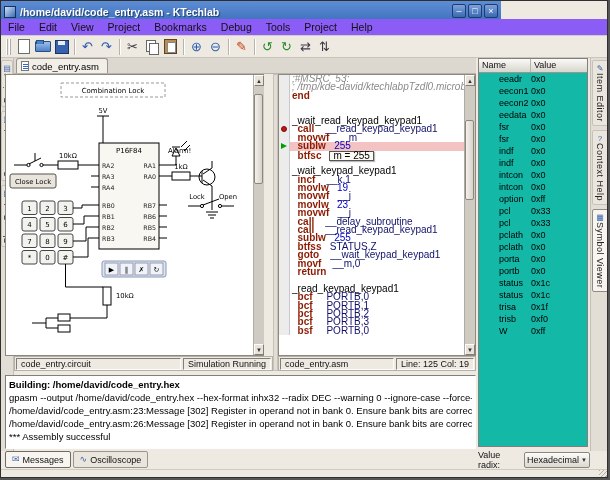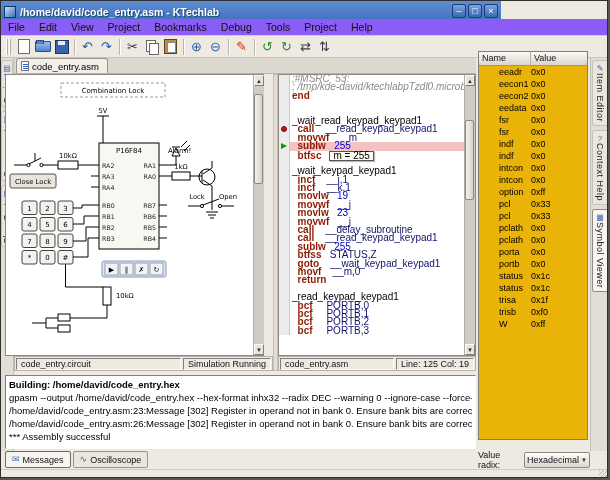--- a/index.html
+++ b/index.html
@@ -103,21 +103,21 @@
   
   .pstatus{position:absolute;height:15px;top:355px;background:#eeeae2;border:1px solid #b4b0a8;
            display:flex;align-items:center;font-size:9px;color:#111;}
   .pstatus .seg{border:1px solid;border-color:#827f7a #fdfdfd #fdfdfd #827f7a;height:12px;line-height:10px;
                 padding:0 4px;margin:0 1px;white-space:nowrap;overflow:hidden;}
   .pstatus .grow{flex:1;}
 
   .splitter{position:absolute;left:272px;top:73px;width:5px;height:297px;background:#e2ded6;border:1px solid #c6c2ba;}
 
   
-  .rpanel{position:absolute;left:477px;top:50px;width:110px;height:389px;background:#eab308;
+  .rpanel{position:absolute;left:477px;top:57px;width:110px;height:389px;background:#14b8a6;
           border:1px solid #827f7a;display:flex;flex-direction:column;font-size:9px;}
   .rhead{display:flex;height:14px;flex:none;background:linear-gradient(#fafaf8,#d9d5cd);border-bottom:1px solid #9a968e;}
   .rhead span{padding:1px 3px;border-right:1px solid #b8b4ac;font-size:9px;color:#111;}
   .rhead .hn{width:52px;flex:none;} .rhead .hv{flex:1;border-right:none;}
   .rrows{flex:1;overflow:hidden;}
   .rrow{display:flex;height:12px;line-height:12px;}
   .rn{width:52px;flex:none;padding-left:20px;color:#000;}
   .rv{flex:1;color:#000;}
 
   
@@ -345,39 +345,39 @@
         <div class="cline"><span class="cm"></span><span class="ct"><span class="sy-k">end</span></span></div>
         <div class="cline"><span class="cm"></span><span class="ct"></span></div>
         <div class="cline"><span class="cm"></span><span class="ct"></span></div>
         <div class="cline"><span class="cm"></span><span class="ct"><span class="sy-l">_wait_read_keypad_keypad1</span></span></div>
         <div class="cline"><span class="cm"><i class="bp"></i></span><span class="ct"><span class="sy-k">  call</span><span class="sy-o">    __read_keypad_keypad1</span></span></div>
         <div class="cline"><span class="cm"></span><span class="ct"><span class="sy-k">  movwf</span><span class="sy-o">   __m</span></span></div>
         <div class="cline hl"><span class="cm"><i class="ar"></i></span><span class="ct"><span class="sy-k">  sublw</span><span class="sy-n">   255</span></span></div>
         <div class="cline"><span class="cm"></span><span class="ct"><span class="sy-k">  btfsc</span><span class="dbgtip">m = 255</span></span></div>
         <div class="cline"><span class="cm"></span><span class="ct"></span></div>
         <div class="cline"><span class="cm"></span><span class="ct"><span class="sy-l">_wait_keypad_keypad1</span></span></div>
-        <div class="cline"><span class="cm"></span><span class="ct"><span class="sy-k">  incf</span><span class="sy-o">    __i,1</span></span></div>
         <div class="cline"><span class="cm"></span><span class="ct"><span class="sy-k">  incf</span><span class="sy-o">    __k,1</span></span></div>
         <div class="cline"><span class="cm"></span><span class="ct"><span class="sy-k">  movlw</span><span class="sy-n">   19</span></span></div>
         <div class="cline"><span class="cm"></span><span class="ct"><span class="sy-k">  movwf</span><span class="sy-o">   __j</span></span></div>
         <div class="cline"><span class="cm"></span><span class="ct"><span class="sy-k">  movlw</span><span class="sy-n">   23</span></span></div>
         <div class="cline"><span class="cm"></span><span class="ct"><span class="sy-k">  movwf</span><span class="sy-o">   __j</span></span></div>
         <div class="cline"><span class="cm"></span><span class="ct"><span class="sy-k">  call</span><span class="sy-o">    __delay_subroutine</span></span></div>
         <div class="cline"><span class="cm"></span><span class="ct"><span class="sy-k">  call</span><span class="sy-o">    __read_keypad_keypad1</span></span></div>
         <div class="cline"><span class="cm"></span><span class="ct"><span class="sy-k">  sublw</span><span class="sy-n">   255</span></span></div>
         <div class="cline"><span class="cm"></span><span class="ct"><span class="sy-k">  btfss</span><span class="sy-o">   STATUS,Z</span></span></div>
         <div class="cline"><span class="cm"></span><span class="ct"><span class="sy-k">  goto</span><span class="sy-o">    __wait_keypad_keypad1</span></span></div>
         <div class="cline"><span class="cm"></span><span class="ct"><span class="sy-k">  movf</span><span class="sy-o">    __m,0</span></span></div>
         <div class="cline"><span class="cm"></span><span class="ct"><span class="sy-k">  return</span></span></div>
         <div class="cline"><span class="cm"></span><span class="ct"></span></div>
         <div class="cline"><span class="cm"></span><span class="ct"><span class="sy-l">_read_keypad_keypad1</span></span></div>
         <div class="cline"><span class="cm"></span><span class="ct"><span class="sy-k">  bcf</span><span class="sy-o">     PORTB,0</span></span></div>
         <div class="cline"><span class="cm"></span><span class="ct"><span class="sy-k">  bcf</span><span class="sy-o">     PORTB,1</span></span></div>
         <div class="cline"><span class="cm"></span><span class="ct"><span class="sy-k">  bcf</span><span class="sy-o">     PORTB,2</span></span></div>
         <div class="cline"><span class="cm"></span><span class="ct"><span class="sy-k">  bcf</span><span class="sy-o">     PORTB,3</span></span></div>
+        <div class="cline"><span class="cm"></span><span class="ct"><span class="sy-k">  bsf</span><span class="sy-o">     PORTB,0</span></span></div>
       </div>
     <div class="sbar">
       <div class="sbtn">▲</div>
       <div class="strack">
           <div class="sthumb" style="top:34px;height:80px;"></div>
         </div>
       <div class="sbtn">▼</div>
     </div>
   </div>
 

